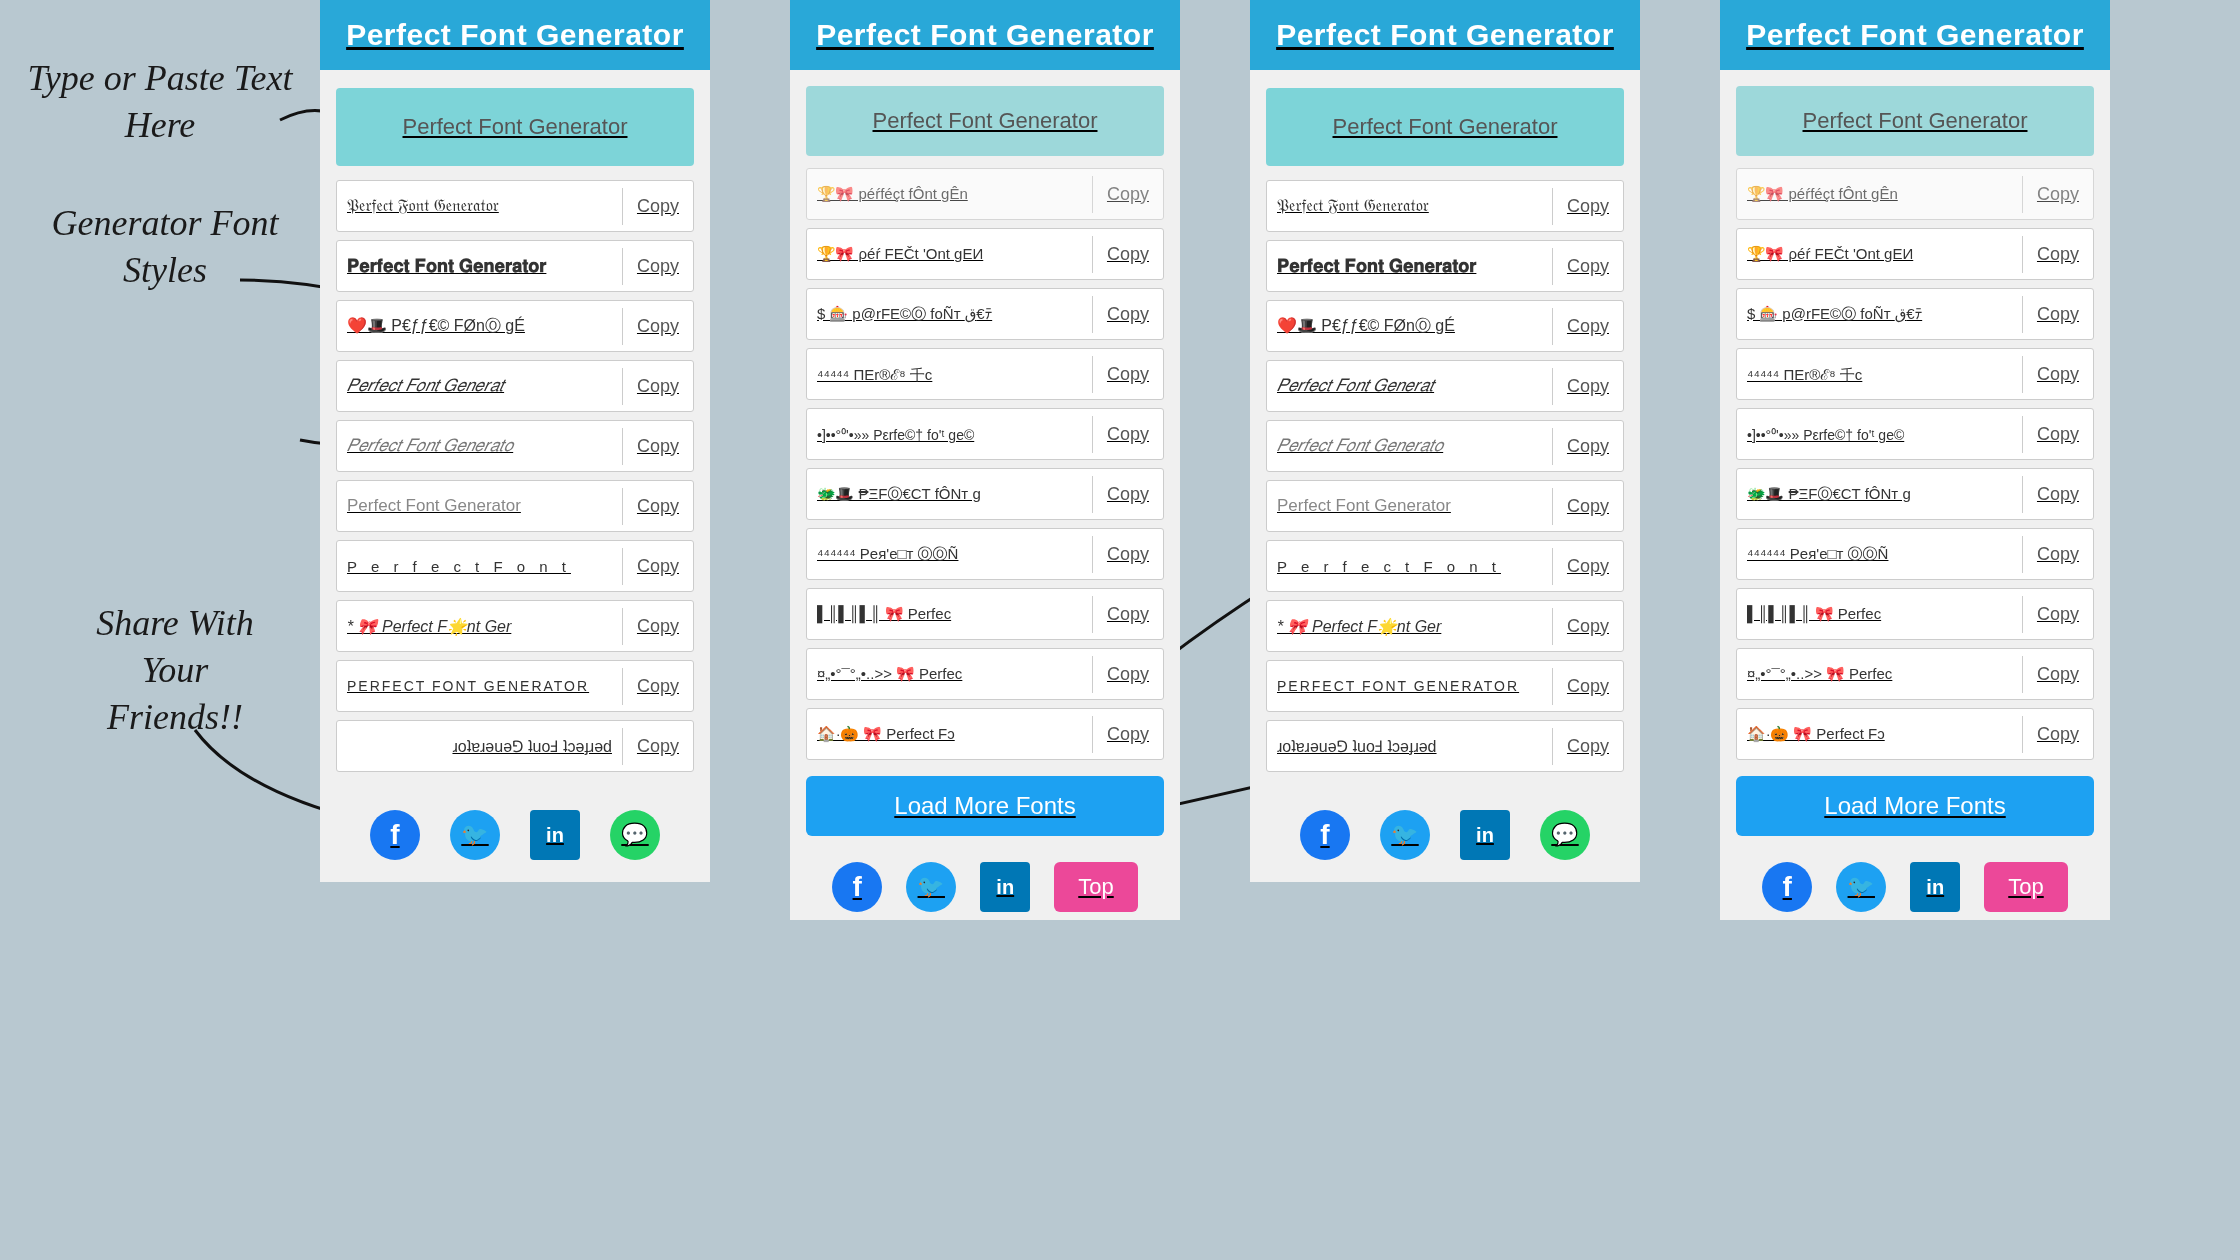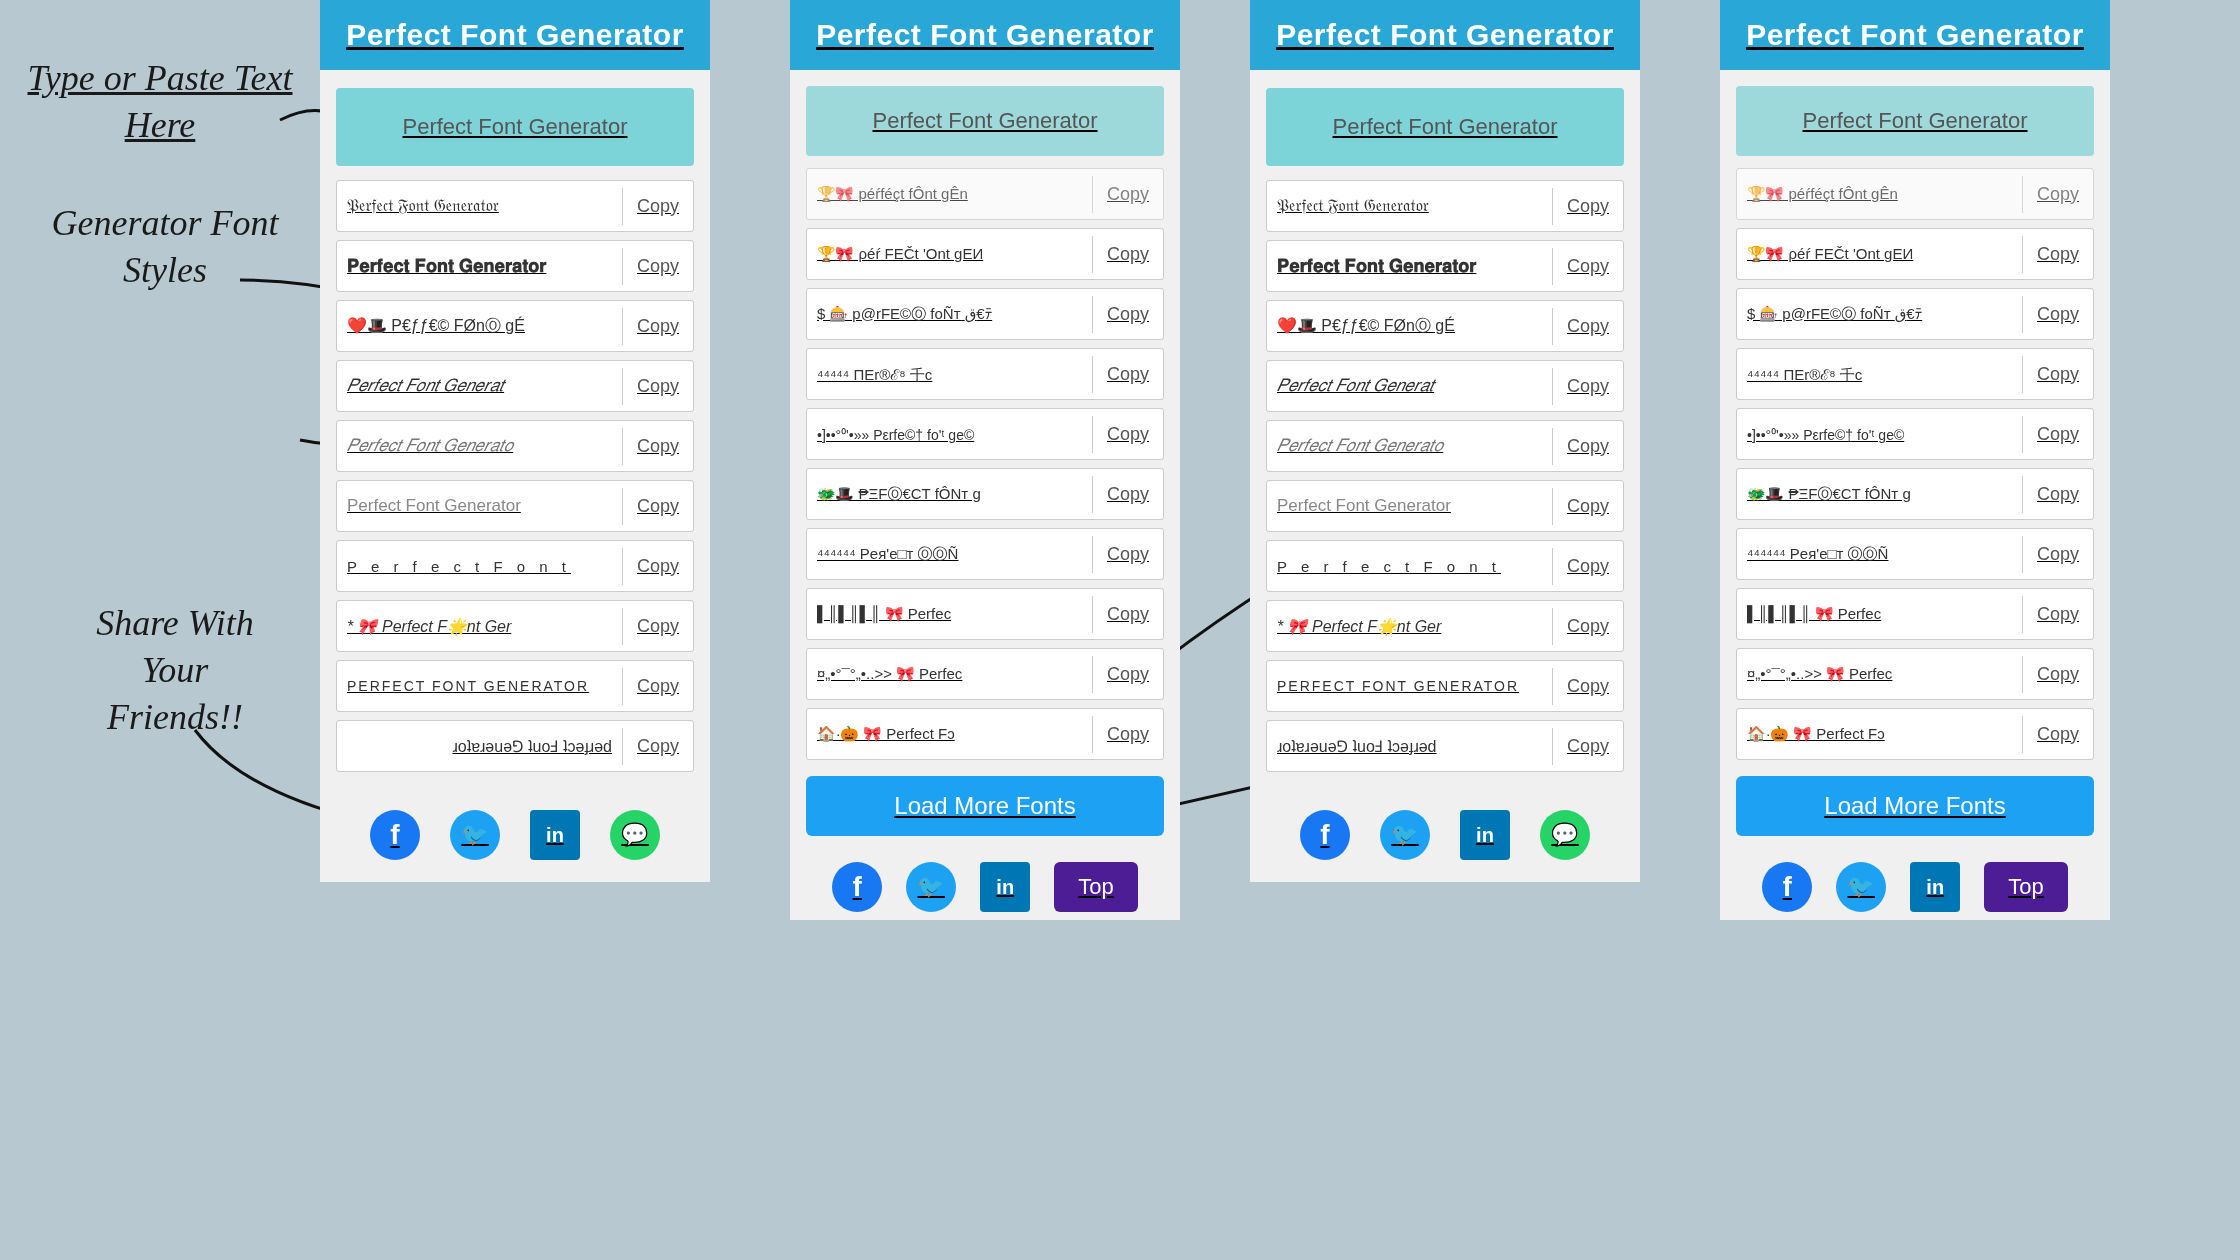--- a/index.html
+++ b/index.html
@@ -121,21 +121,21 @@
       border-radius: 6px;
       font-size: 24px;
       padding: 16px 30px;
       margin: 12px 16px;
       cursor: pointer;
       width: calc(100% - 32px);
       text-align: center;
     }
 
     .top-btn {
-      background: #4c1d95;
+      background: #ec4899;
       color: white;
       border: none;
       border-radius: 6px;
       font-size: 22px;
       padding: 12px 24px;
       cursor: pointer;
     }
 
     .panel-box {
       width: 390px;
@@ -152,21 +152,21 @@
       align-items: center;
       gap: 24px;
       padding: 14px 0 8px 0;
     }
   </style>
 </head>
 <body>
 
 <div style="position:relative; width:2240px; height:1260px; background:#b8c8d0; overflow:hidden;">
 
-  <div class="annotation" style="top:55px; left:20px; width:280px;text-decoration:underline;">Type or Paste Text
+  <div class="annotation" style="top:55px; left:20px; width:280px;">Type or Paste Text
 Here</div>
 
   <div class="annotation" style="top:200px; left:30px; width:270px;">Generator Font
 Styles</div>
 
 
   <div class="annotation" style="top:600px; left:45px; width:260px;">Share With<br>Your<br>Friends!!</div>
 
   <div class="annotation" style="top:340px; left:1230px; width:310px;">Click Here To<br>Load More<br>Fonts</div>
 

